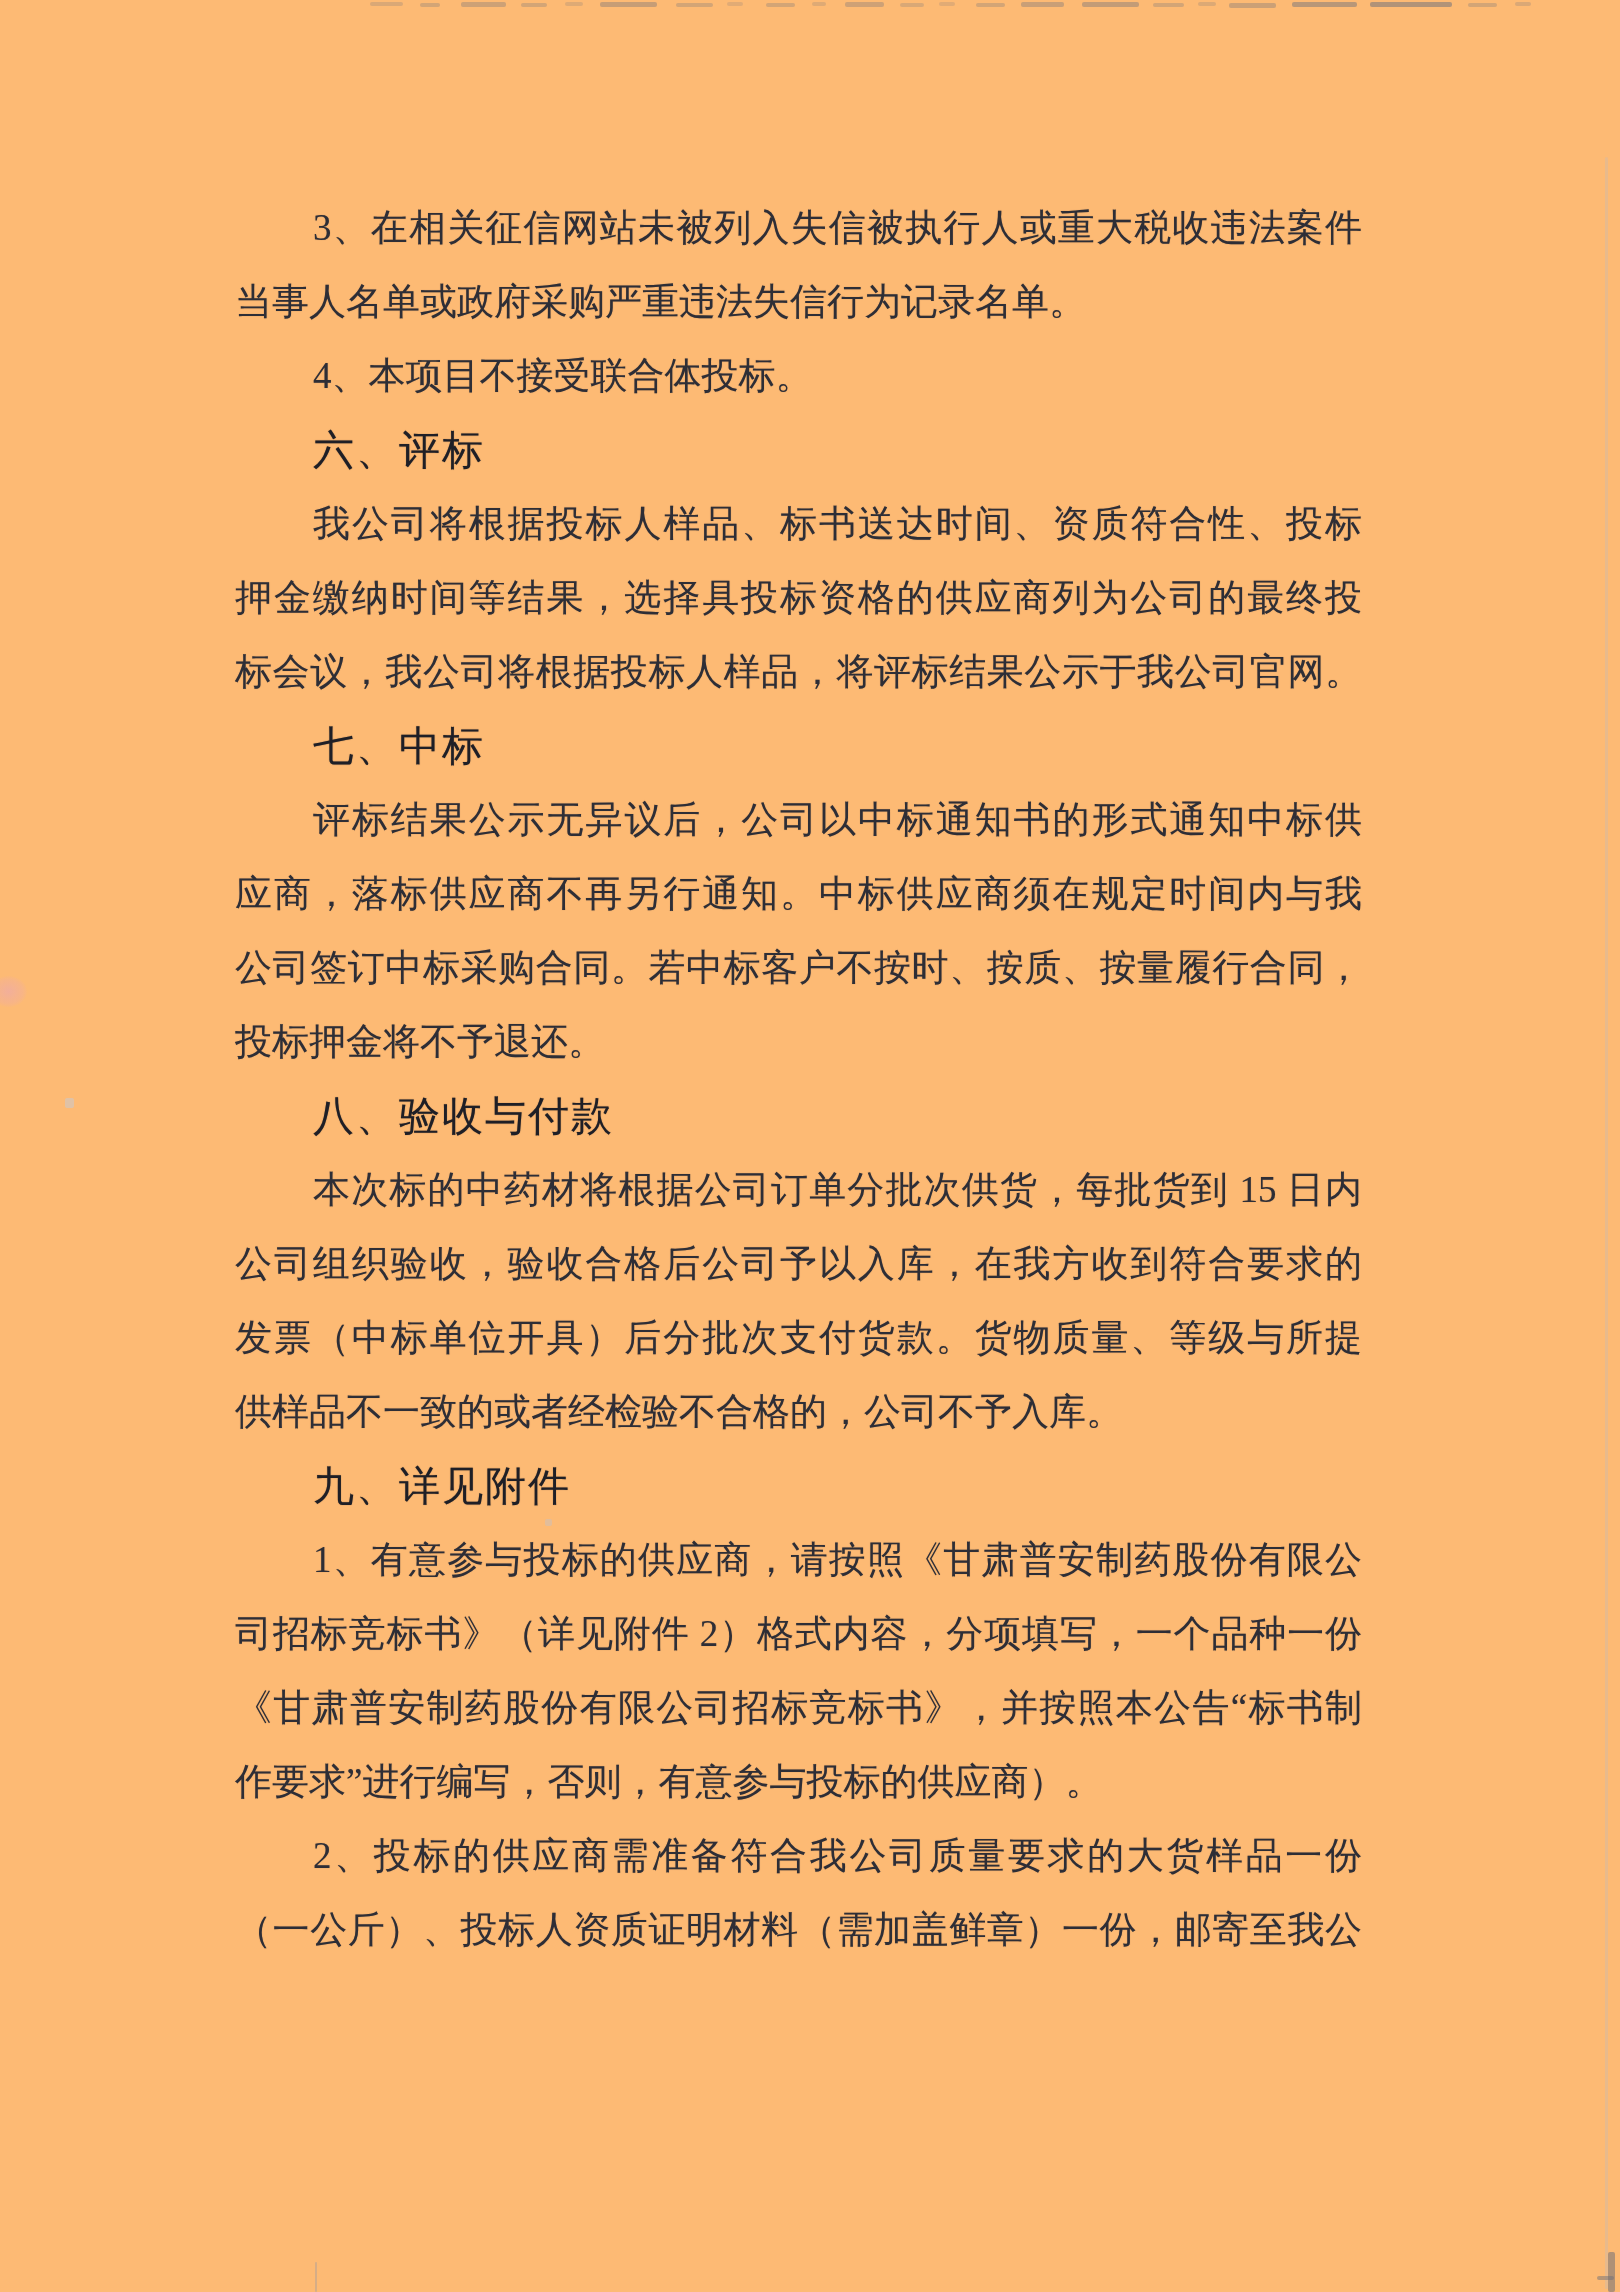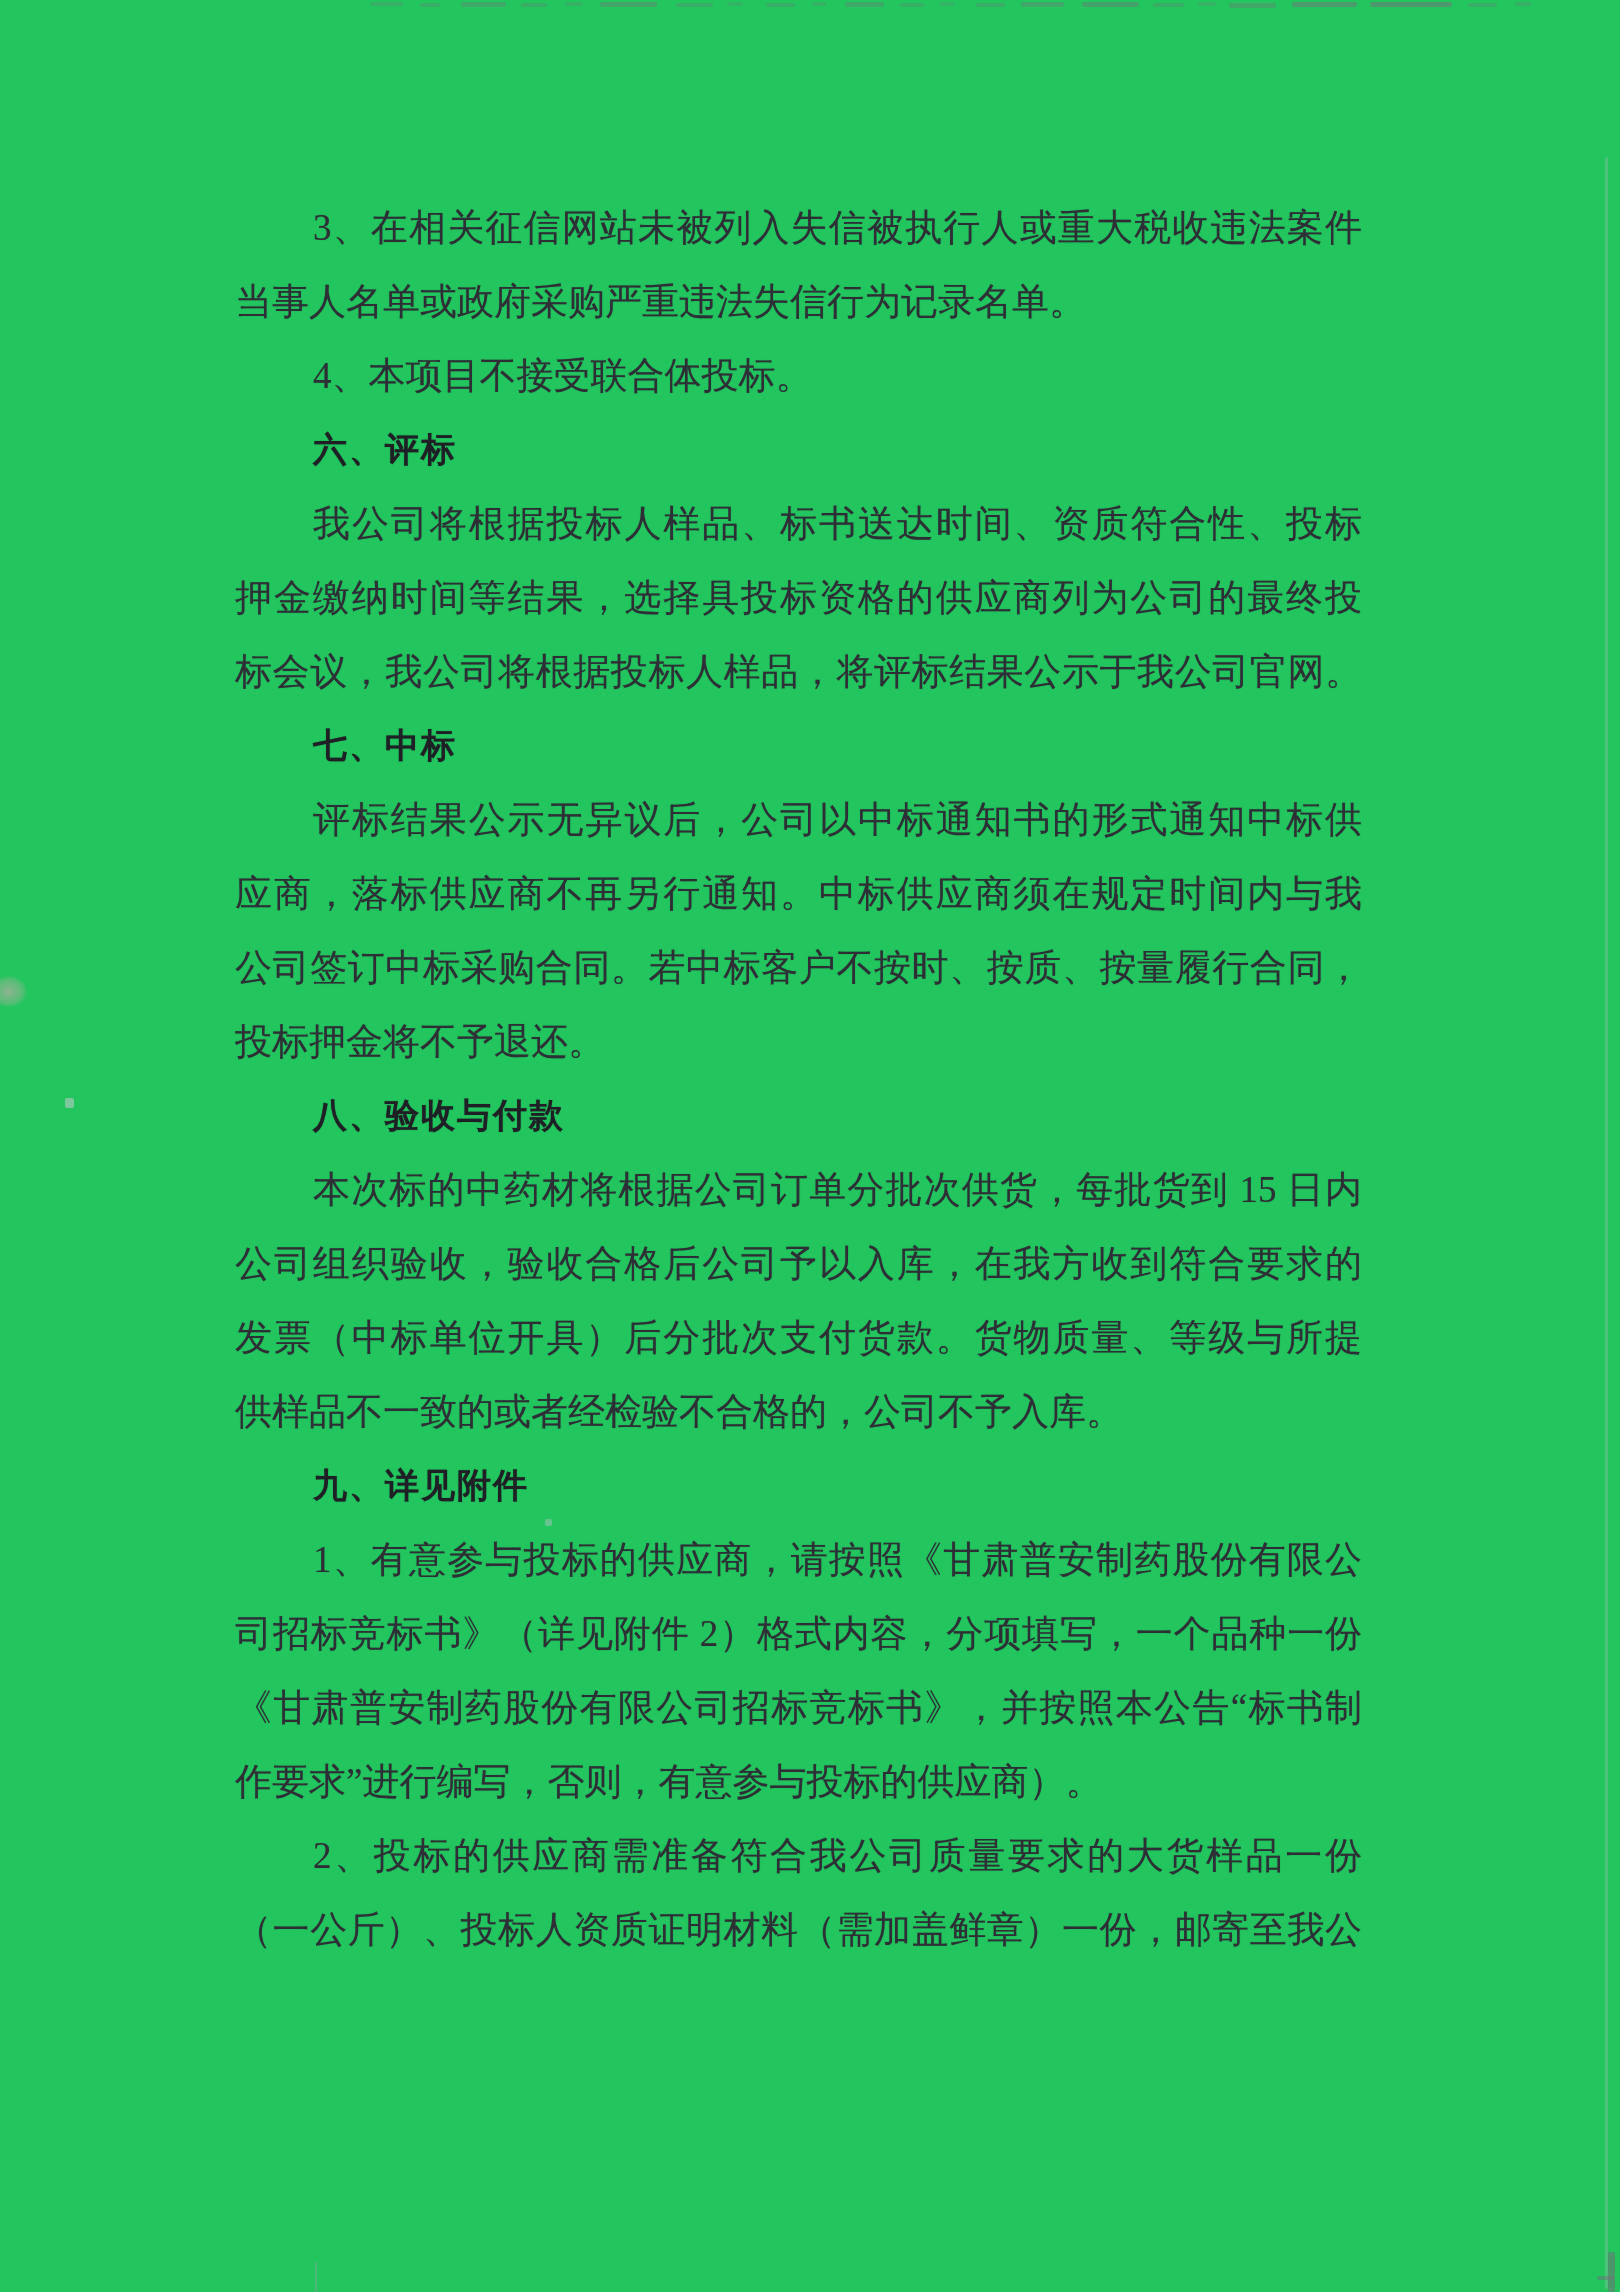--- a/index.html
+++ b/index.html
@@ -5,21 +5,21 @@
   html,body{margin:0;padding:0;}
   body{
     width:1620px;height:2293px;
     background:#ffffff;
     font-family:"Liberation Serif","DejaVu Serif",serif;
     position:relative;
     overflow:hidden;
   }
   .page{
     position:absolute;left:0;top:0;width:1620px;height:2293px;
-    background:#22c55e;
+    background:#fdba74;
   }
   .textblock{
     position:absolute;
     left:235px;top:191px;width:1127px;
     color:#2e2e36;
   }
   .line{
     height:74px;
     line-height:74px;
     font-size:37px;
@@ -29,22 +29,22 @@
   }
   .line.justify{
     white-space:normal;
     text-align:justify;
     text-align-last:justify;
   }
   .line.indent{
     padding-left:78px;
   }
   .line.heading{
-    font-size:34px;
-    font-weight:700;
+    font-size:41px;
+    font-weight:400;
     color:#1f1f26;
     letter-spacing:2px;
     text-shadow:0 0 1px rgba(20,20,28,0.5);
   }
   .artifact{
     position:absolute;
     border-radius:2px;
     pointer-events:none;
   }
   .pink-smudge{

